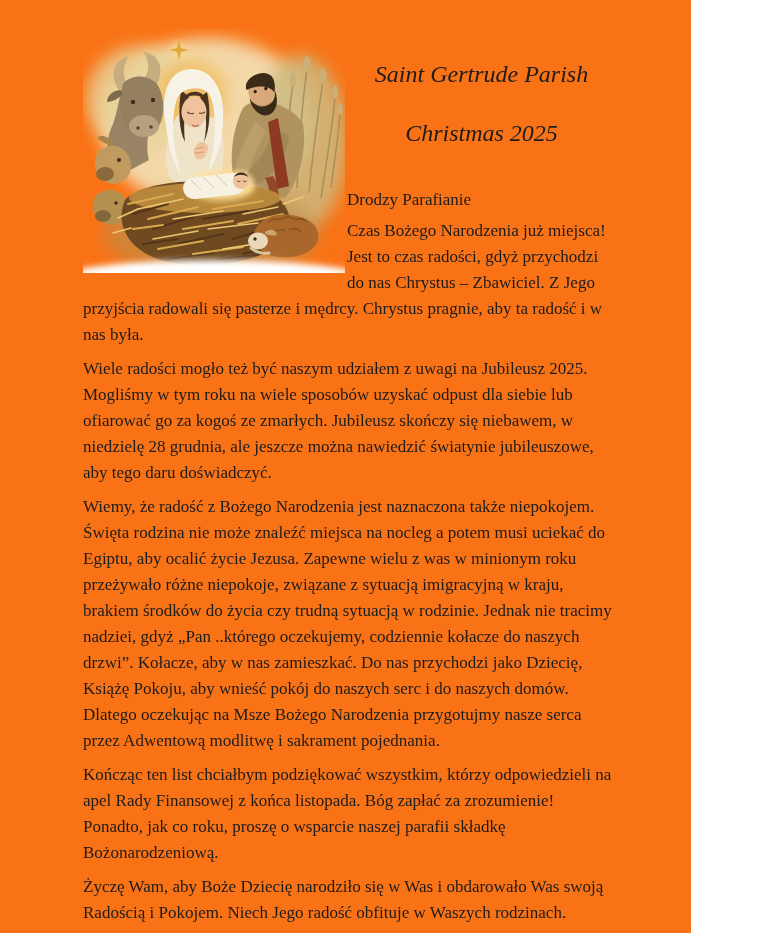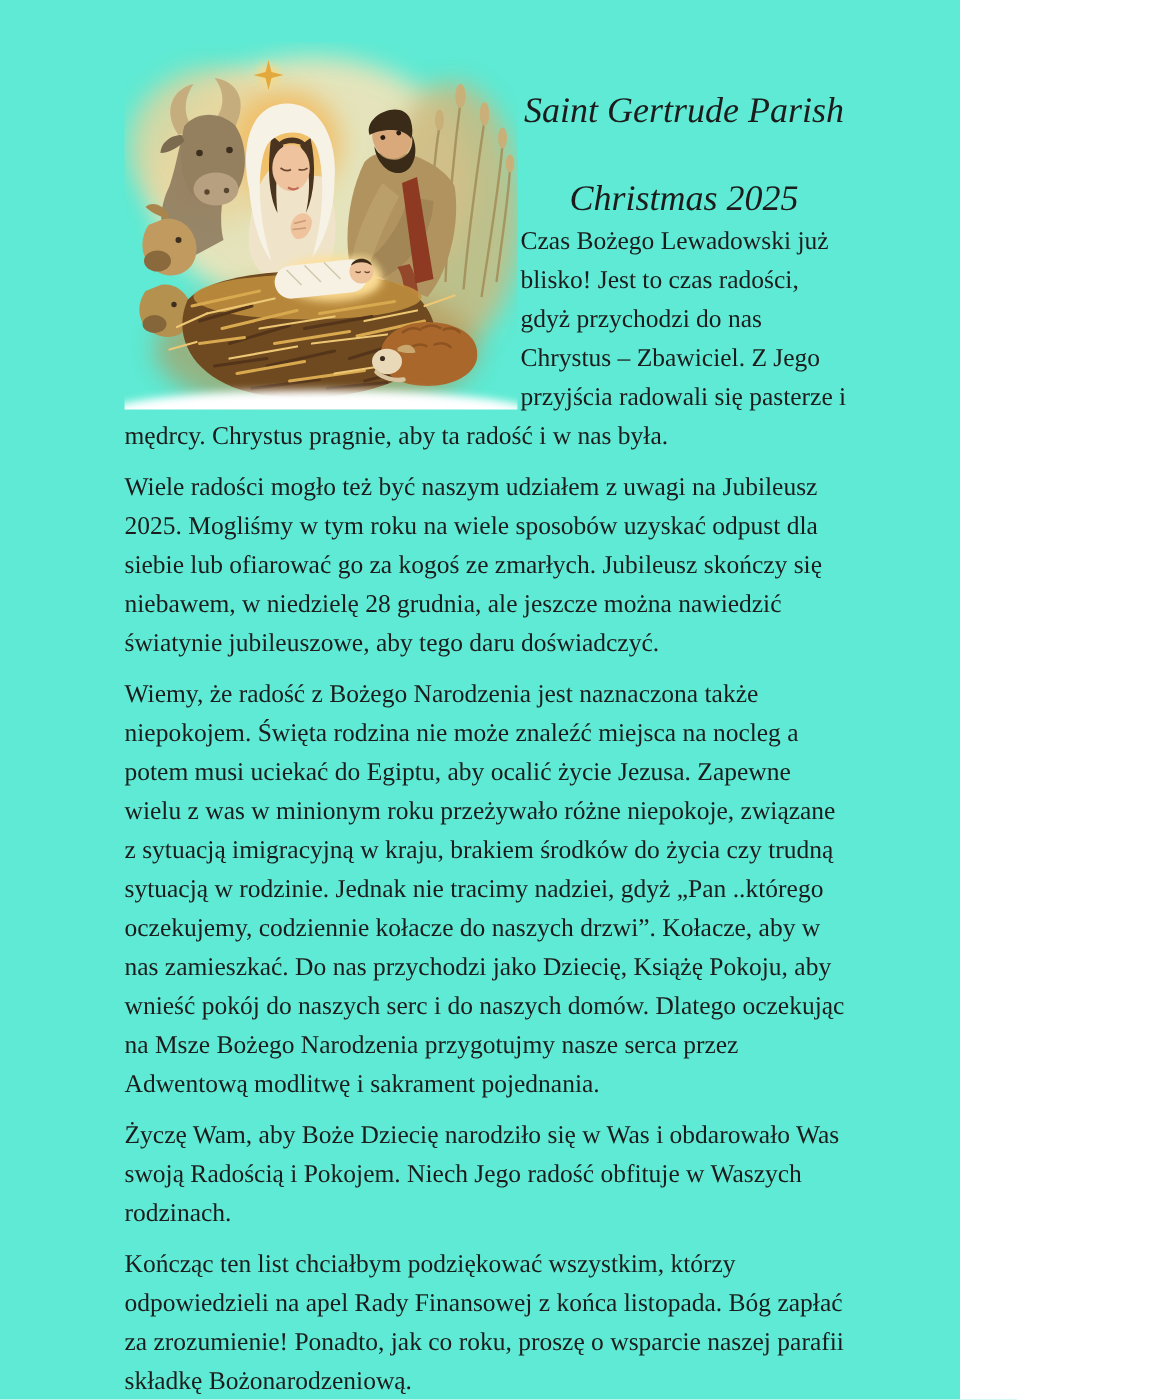--- a/index.html
+++ b/index.html
@@ -1,17 +1,17 @@
 <!DOCTYPE html>
 <html><head>
 <meta charset="utf-8">
 <style>
   html,body { margin:0; padding:0; background:#ffffff; }
   .page {
-    width:640px; height:933px; background:#5eead4; color:#1c1c1c;
+    width:691px; height:933px; background:#f97316; color:#1c1c1c;
     font-family:"Liberation Serif", serif; overflow:hidden; position:relative;
   }
   .content { padding:28px 75px 0 83px; font-size:17px; line-height:26px; }
   .figure {
     float:left; width:262px; height:245px; margin:0 2px 4px 0;
   }
   .title-block {
     text-align:center; margin-top:31px;
     font-style:italic; font-size:24px; line-height:30px;
   }
@@ -184,26 +184,27 @@
 
         <ellipse cx="130" cy="248" rx="145" ry="16" fill="#ffffff" filter="url(#soft2)"></ellipse>
       </svg>
     </div>
 
     <div class="title-block">
       <div>Saint Gertrude Parish</div>
       <div class="title-line2">Christmas 2025</div>
     </div>
 
-
-    <p>Czas Bożego Lewadowski już blisko! Jest to czas radości, gdyż przychodzi do nas Chrystus – Zbawiciel. Z Jego przyjścia radowali się pasterze i mędrcy. Chrystus pragnie, aby ta radość i w nas była.</p>
+    <p class="greeting">Drodzy Parafianie</p>
+
+    <p>Czas Bożego Narodzenia już miejsca! Jest to czas radości, gdyż przychodzi do nas Chrystus – Zbawiciel. Z Jego przyjścia radowali się pasterze i mędrcy. Chrystus pragnie, aby ta radość i w nas była.</p>
     <p>Wiele radości mogło też być naszym udziałem z uwagi na Jubileusz 2025. Mogliśmy w tym roku na wiele sposobów uzyskać odpust dla siebie lub ofiarować go za kogoś ze zmarłych. Jubileusz skończy się niebawem, w niedzielę 28 grudnia, ale jeszcze można nawiedzić światynie jubileuszowe, aby tego daru doświadczyć.</p>
     <p>Wiemy, że radość z Bożego Narodzenia jest naznaczona także niepokojem. Święta rodzina nie może znaleźć miejsca na nocleg a potem musi uciekać do Egiptu, aby ocalić życie Jezusa. Zapewne wielu z was w minionym roku przeżywało różne niepokoje, związane z sytuacją imigracyjną w kraju, brakiem środków do życia czy trudną sytuacją w rodzinie. Jednak nie tracimy nadziei, gdyż „Pan ..którego oczekujemy, codziennie kołacze do naszych drzwi”. Kołacze, aby w nas zamieszkać. Do nas przychodzi jako Dziecię, Książę Pokoju, aby wnieść pokój do naszych serc i do naszych domów. Dlatego oczekując na Msze Bożego Narodzenia przygotujmy nasze serca przez Adwentową modlitwę i sakrament pojednania.</p>
+    <p>Kończąc ten list chciałbym podziękować wszystkim, którzy odpowiedzieli na apel Rady Finansowej z końca listopada. Bóg zapłać za zrozumienie! Ponadto, jak co roku,  proszę o wsparcie naszej parafii składkę Bożonarodzeniową.</p>
     <p>Życzę Wam, aby Boże Dziecię narodziło się w Was i obdarowało Was swoją Radością i Pokojem. Niech Jego radość obfituje  w Waszych rodzinach.</p>
-    <p>Kończąc ten list chciałbym podziękować wszystkim, którzy odpowiedzieli na apel Rady Finansowej z końca listopada. Bóg zapłać za zrozumienie! Ponadto, jak co roku,  proszę o wsparcie naszej parafii składkę Bożonarodzeniową.</p>
 
 
     <div class="signature">
       <div class="line2">ks. Łukasz Lewadowski i pracownicy parafialni</div>
     </div>
 
   </div>
 </div>
 
 </body></html>

